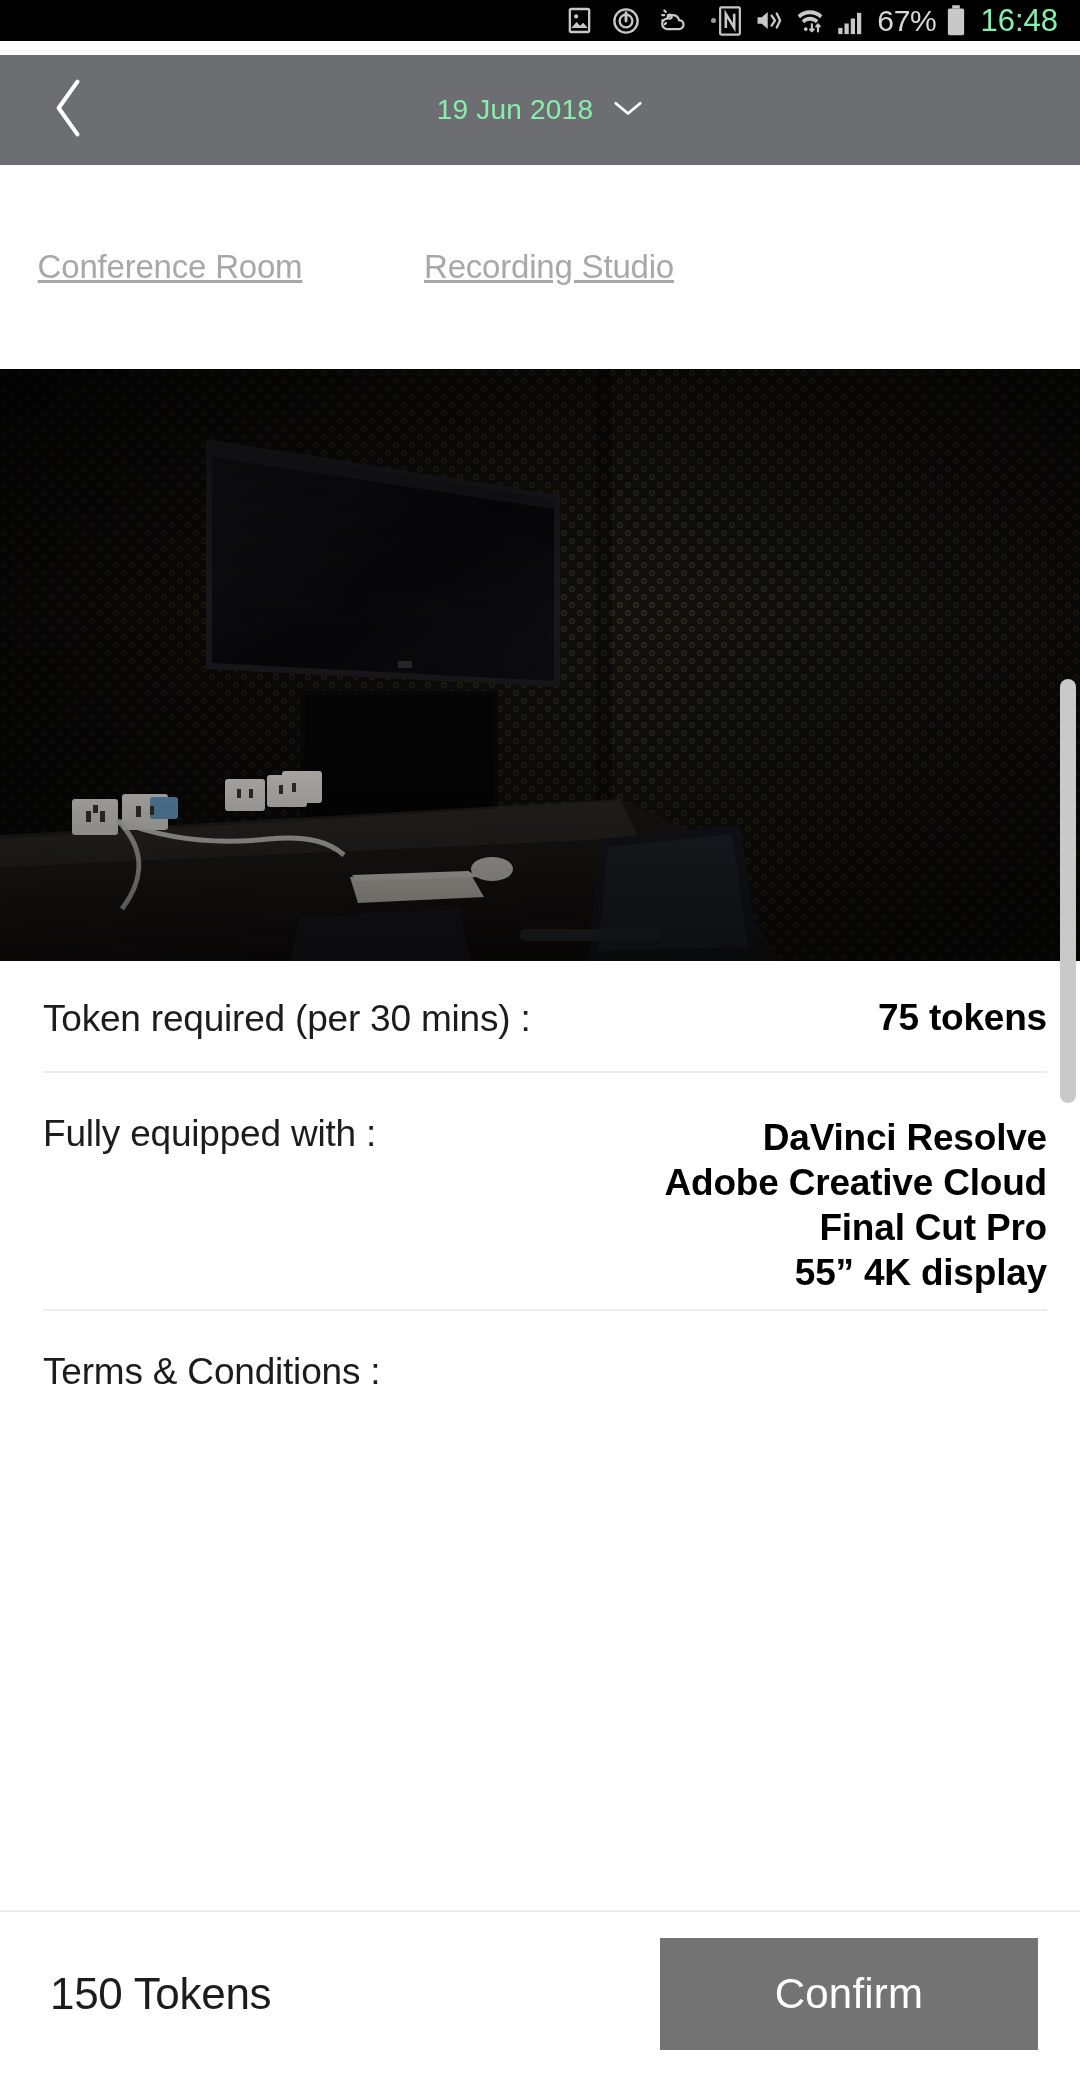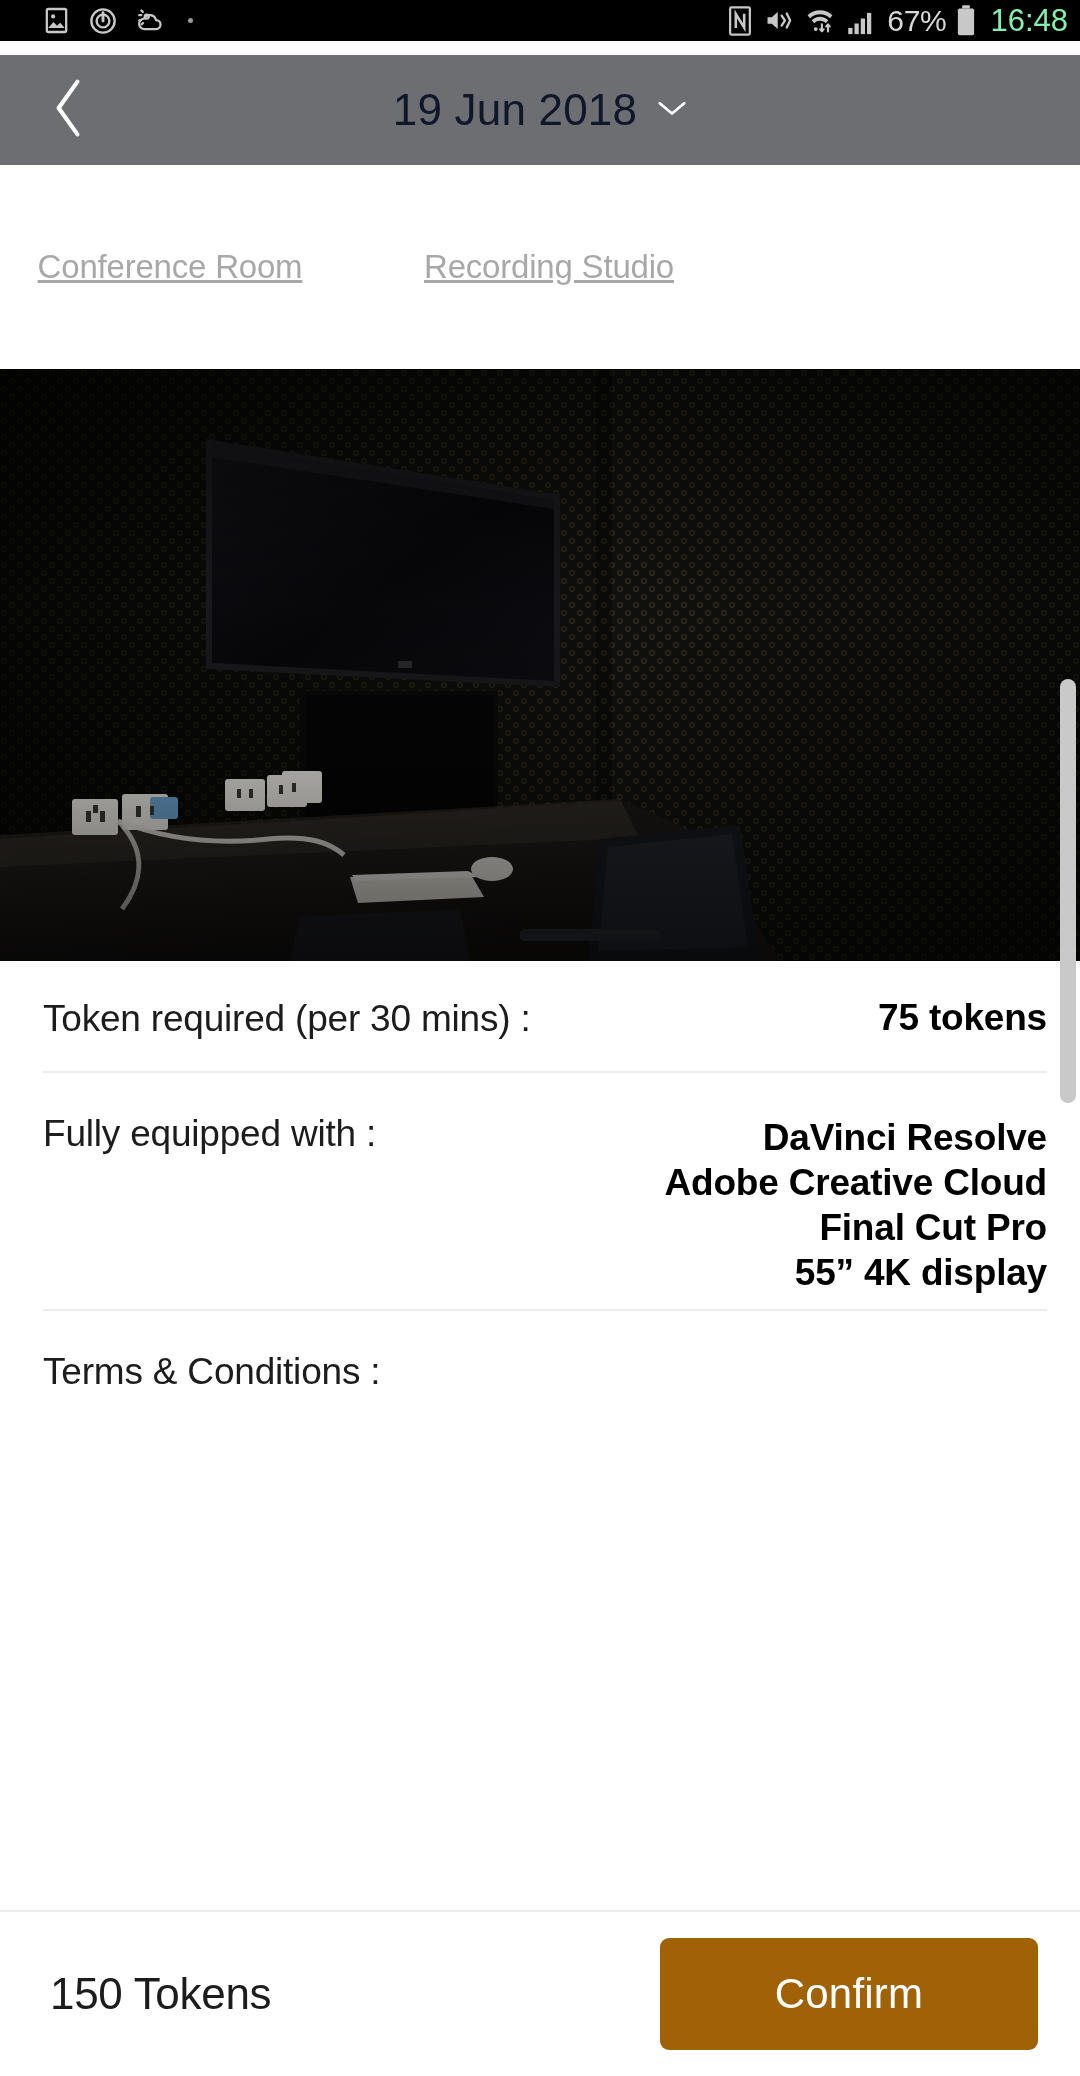--- a/index.html
+++ b/index.html
@@ -24,22 +24,22 @@
 
   
   .statusbar {
     position: absolute;
     top: 0; left: 0;
     width: 1080px;
     height: 41px;
     background: #000000;
     display: flex;
     align-items: center;
-    justify-content: space-between;
-    padding: 0 12px 0 42px;
+    justify-content: flex-end;
+    padding: 0 22px 0 42px;
     box-sizing: border-box;
   }
   .sb-left {
     display: flex;
     align-items: center;
     gap: 17px;
   }
   .sb-right {
     display: flex;
     align-items: center;
@@ -98,22 +98,22 @@
     position: absolute;
     left: 0; right: 0;
     top: 50%;
     transform: translateY(-50%);
     display: flex;
     align-items: center;
     justify-content: center;
     gap: 20px;
   }
   .appbar-title {
-    color: #0f172a;
-    font-size: 44px;
+    color: #86efac;
+    font-size: 28px;
     font-weight: 400;
     letter-spacing: 0.2px;
     white-space: nowrap;
   }
 
   
   .tabs {
     position: absolute;
     top: 165px; left: 0;
     width: 1080px;
@@ -255,23 +255,23 @@
   .total-tokens {
     font-size: 44px;
     font-weight: 400;
     color: #1c1c1c;
     letter-spacing: -0.3px;
     white-space: nowrap;
   }
   .confirm-btn {
     width: 378px;
     height: 112px;
-    background: #a16207;
+    background: #737373;
     border: none;
-    border-radius: 9px;
+    border-radius: 0;
     color: #ffffff;
     font-family: "Liberation Sans", sans-serif;
     font-size: 42px;
     font-weight: 400;
     letter-spacing: 0.2px;
     display: flex;
     align-items: center;
     justify-content: center;
     cursor: pointer;
   }

